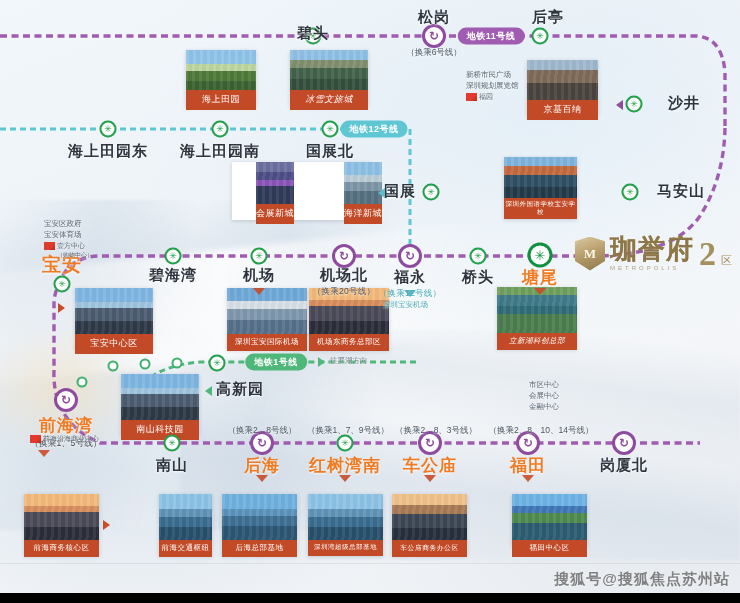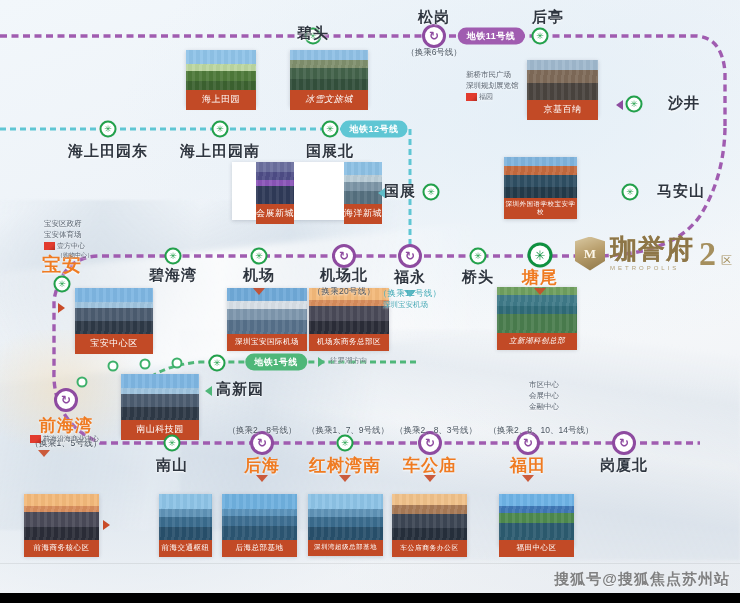--- a/index.html
+++ b/index.html
@@ -527,21 +527,21 @@
   <div class="card" style="left:308px;top:494px;width:75px;height:62px;">
     <div class="ph img-harbor sky-ov" style="height:46px;"></div>
     <div class="cap" style="font-size:6.5px;">深圳湾超级总部基地</div>
   </div>
 
   <div class="card" style="left:392px;top:494px;width:75px;height:62px;">
     <div class="ph img-tower sky-ov" style="height:46px;"></div>
     <div class="cap" style="font-size:6.8px;">车公庙商务办公区</div>
   </div>
 
-  <div class="card" style="left:499px;top:494px;width:75px;height:52px;">
+  <div class="card" style="left:512px;top:494px;width:75px;height:52px;">
     <div class="ph img-ctr sky-ov" style="height:46px;"></div>
     <div class="cap" style="font-size:7.5px;">福田中心区</div>
   </div>
 
   <div class="brand">
     <div class="crest">
       <span>M</span>
     </div>
     <div style="display:flex;flex-direction:column;">
       <div class="bname">珈誉府</div>

